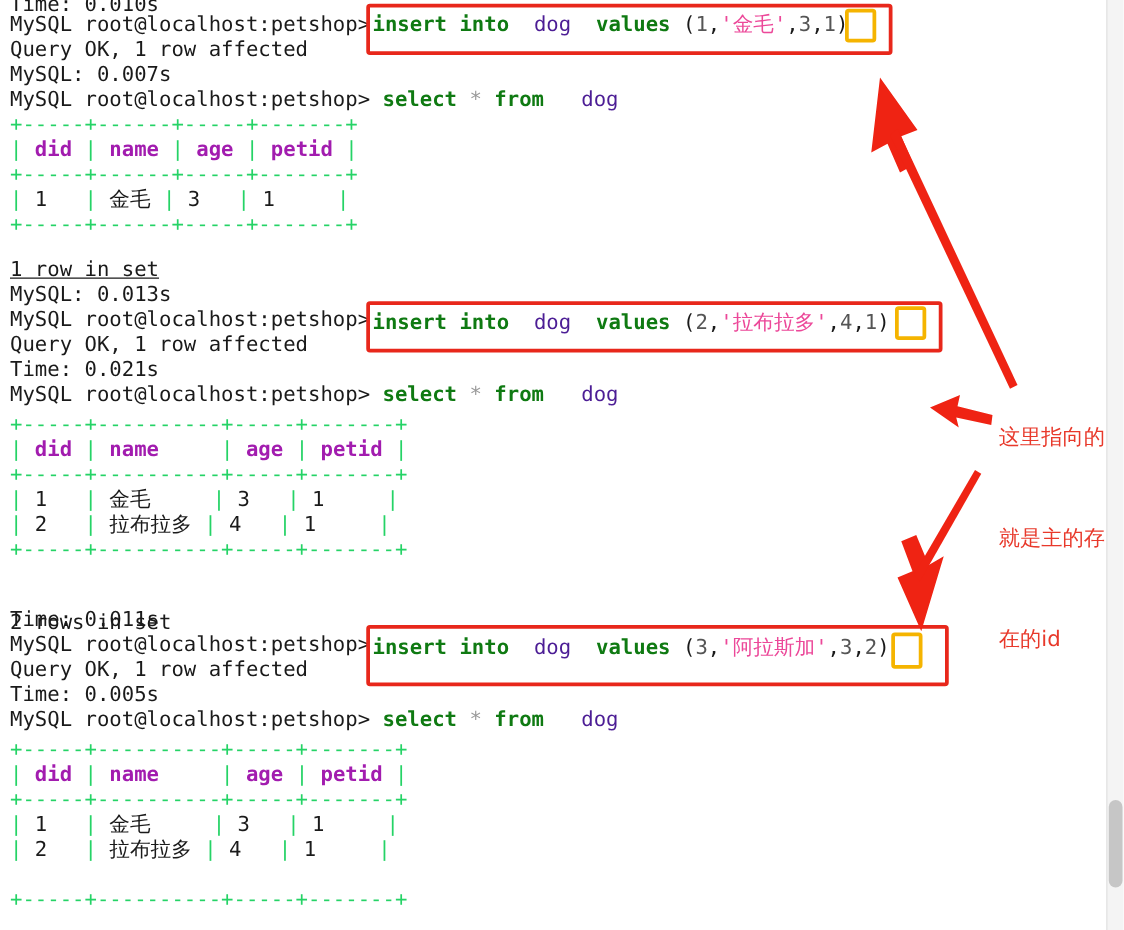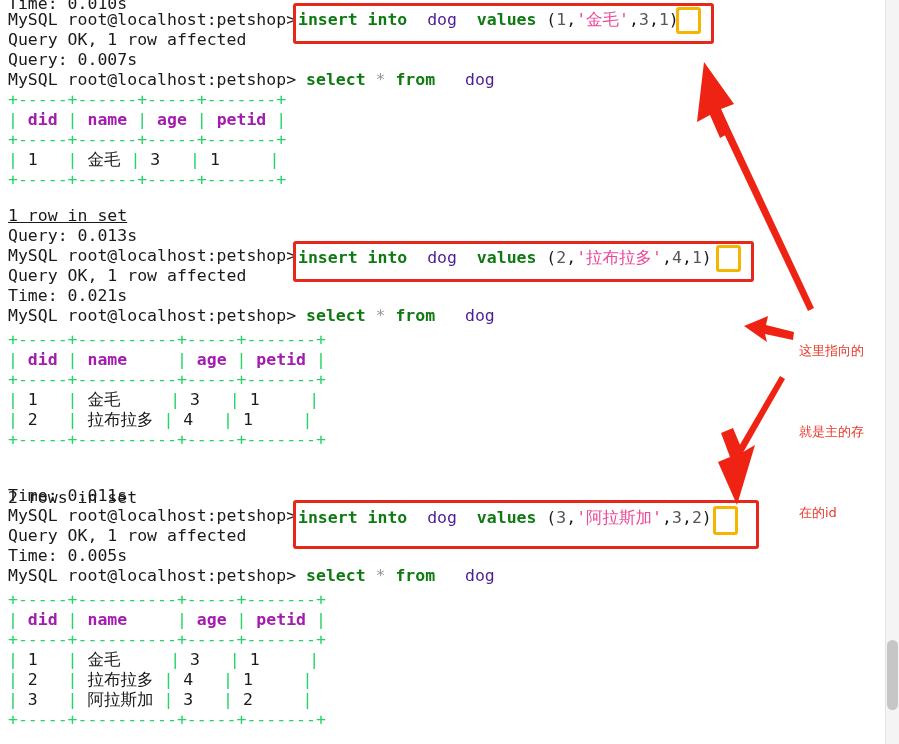--- a/index.html
+++ b/index.html
@@ -60,21 +60,21 @@
     border-radius: 3px;
     background: transparent;
     pointer-events: none;
   }
 
   
   .anno {
     position: absolute;
     color: #e8392b;
     font-family: "DejaVu Sans", "Liberation Sans", sans-serif;
-    font-size: 13px;
+    font-size: 17px;
     line-height: 26px;
     white-space: pre;
     font-weight: 500;
   }
 
   
   .arrowsvg { position: absolute; pointer-events: none; }
 
   
   #scrollbar-track {
@@ -96,29 +96,29 @@
 </style>
 </head>
 <body>
 
 <div id="root">
 
   <div id="terminal">
       <div class="line" style="top: -6px;"><span class="plain">Time: 0.010s</span></div>
       <div class="line" style="top: 10px;"><span class="prompt">MySQL root@localhost:petshop&gt;</span></div>
       <div class="line" style="top: 30px;"><span class="plain">Query OK, 1 row affected</span></div>
-      <div class="line" style="top: 50px;"><span class="plain">Query: 0.007s</span></div>
+      <div class="line" style="top: 50px;"><span class="plain">MySQL: 0.007s</span></div>
       <div class="line" style="top: 70px;"><span class="prompt">MySQL root@localhost:petshop&gt; </span><span class="kw">select</span><span class="plain"> </span><span class="star">*</span><span class="plain"> </span><span class="kw">from</span><span class="tbl">   dog</span></div>
       <div class="line" style="top: 90px;"><span class="rule">+-----+------+-----+-------+</span></div>
       <div class="line" style="top: 110px;"><span class="pipe">|</span><span class="hdr"> did </span><span class="pipe">|</span><span class="hdr"> name </span><span class="pipe">|</span><span class="hdr"> age </span><span class="pipe">|</span><span class="hdr"> petid </span><span class="pipe">|</span></div>
       <div class="line" style="top: 130px;"><span class="rule">+-----+------+-----+-------+</span></div>
       <div class="line" style="top: 150px;"><span class="pipe">|</span><span class="plain"> 1   </span><span class="pipe">|</span><span class="plain"> 金毛 </span><span class="pipe">|</span><span class="plain"> 3   </span><span class="pipe">|</span><span class="plain"> 1     </span><span class="pipe">|</span></div>
       <div class="line" style="top: 170px;"><span class="rule">+-----+------+-----+-------+</span></div>
       <div class="line" style="top: 206px; text-decoration: underline;"><span class="plain">1 row in set</span></div>
-      <div class="line" style="top: 226px;"><span class="plain">Query: 0.013s</span></div>
+      <div class="line" style="top: 226px;"><span class="plain">MySQL: 0.013s</span></div>
       <div class="line" style="top: 246px;"><span class="prompt">MySQL root@localhost:petshop&gt;</span></div>
       <div class="line" style="top: 266px;"><span class="plain">Query OK, 1 row affected</span></div>
       <div class="line" style="top: 286px;"><span class="plain">Time: 0.021s</span></div>
       <div class="line" style="top: 306px;"><span class="prompt">MySQL root@localhost:petshop&gt; </span><span class="kw">select</span><span class="plain"> </span><span class="star">*</span><span class="plain"> </span><span class="kw">from</span><span class="tbl">   dog</span></div>
       <div class="line" style="top: 330px;"><span class="rule">+-----+----------+-----+-------+</span></div>
       <div class="line" style="top: 350px;"><span class="pipe">|</span><span class="hdr"> did </span><span class="pipe">|</span><span class="hdr"> name     </span><span class="pipe">|</span><span class="hdr"> age </span><span class="pipe">|</span><span class="hdr"> petid </span><span class="pipe">|</span></div>
       <div class="line" style="top: 370px;"><span class="rule">+-----+----------+-----+-------+</span></div>
       <div class="line" style="top: 390px;"><span class="pipe">|</span><span class="plain"> 1   </span><span class="pipe">|</span><span class="plain"> 金毛     </span><span class="pipe">|</span><span class="plain"> 3   </span><span class="pipe">|</span><span class="plain"> 1     </span><span class="pipe">|</span></div>
       <div class="line" style="top: 410px;"><span class="pipe">|</span><span class="plain"> 2   </span><span class="pipe">|</span><span class="plain"> 拉布拉多 </span><span class="pipe">|</span><span class="plain"> 4   </span><span class="pipe">|</span><span class="plain"> 1     </span><span class="pipe">|</span></div>
       <div class="line" style="top: 430px;"><span class="rule">+-----+----------+-----+-------+</span></div>
@@ -126,21 +126,20 @@
       <div class="line" style="top: 486px;"><span class="plain">Time: 0.011s</span></div>
       <div class="line" style="top: 506px;"><span class="prompt">MySQL root@localhost:petshop&gt;</span></div>
       <div class="line" style="top: 526px;"><span class="plain">Query OK, 1 row affected</span></div>
       <div class="line" style="top: 546px;"><span class="plain">Time: 0.005s</span></div>
       <div class="line" style="top: 566px;"><span class="prompt">MySQL root@localhost:petshop&gt; </span><span class="kw">select</span><span class="plain"> </span><span class="star">*</span><span class="plain"> </span><span class="kw">from</span><span class="tbl">   dog</span></div>
       <div class="line" style="top: 590px;"><span class="rule">+-----+----------+-----+-------+</span></div>
       <div class="line" style="top: 610px;"><span class="pipe">|</span><span class="hdr"> did </span><span class="pipe">|</span><span class="hdr"> name     </span><span class="pipe">|</span><span class="hdr"> age </span><span class="pipe">|</span><span class="hdr"> petid </span><span class="pipe">|</span></div>
       <div class="line" style="top: 630px;"><span class="rule">+-----+----------+-----+-------+</span></div>
       <div class="line" style="top: 650px;"><span class="pipe">|</span><span class="plain"> 1   </span><span class="pipe">|</span><span class="plain"> 金毛     </span><span class="pipe">|</span><span class="plain"> 3   </span><span class="pipe">|</span><span class="plain"> 1     </span><span class="pipe">|</span></div>
       <div class="line" style="top: 670px;"><span class="pipe">|</span><span class="plain"> 2   </span><span class="pipe">|</span><span class="plain"> 拉布拉多 </span><span class="pipe">|</span><span class="plain"> 4   </span><span class="pipe">|</span><span class="plain"> 1     </span><span class="pipe">|</span></div>
-      <div class="line" style="top: 690px;"><span class="pipe">|</span><span class="plain"> 3   </span><span class="pipe">|</span><span class="plain"> 阿拉斯加 </span><span class="pipe">|</span><span class="plain"> 3   </span><span class="pipe">|</span><span class="plain"> 2     </span><span class="pipe">|</span></div>
       <div class="line" style="top: 710px;"><span class="rule">+-----+----------+-----+-------+</span></div>
       <div class="line" style="top: 10px; left: 298px;"><span class="kw">insert into</span><span class="tbl">  dog  </span><span class="kw">values</span><span class="plain"> (</span><span class="num">1</span><span class="plain">,</span><span class="str">'金毛'</span><span class="plain">,</span><span class="num">3</span><span class="plain">,</span><span class="num">1</span><span class="plain">)</span></div>
       <div class="line" style="top: 248px; left: 298px;"><span class="kw">insert into</span><span class="tbl">  dog  </span><span class="kw">values</span><span class="plain"> (</span><span class="num">2</span><span class="plain">,</span><span class="str">'拉布拉多'</span><span class="plain">,</span><span class="num">4</span><span class="plain">,</span><span class="num">1</span><span class="plain">)</span></div>
       <div class="line" style="top: 508px; left: 298px;"><span class="kw">insert into</span><span class="tbl">  dog  </span><span class="kw">values</span><span class="plain"> (</span><span class="num">3</span><span class="plain">,</span><span class="str">'阿拉斯加'</span><span class="plain">,</span><span class="num">3</span><span class="plain">,</span><span class="num">2</span><span class="plain">)</span></div>
     </div>
 
   <div class="redbox" style="left:293px; top:3px; width:421px; height:41px;"></div>
   <div class="redbox" style="left:293px; top:241px; width:461px; height:41px;"></div>
   <div class="redbox" style="left:293px; top:500px; width:466px; height:49px;"></div>
 

